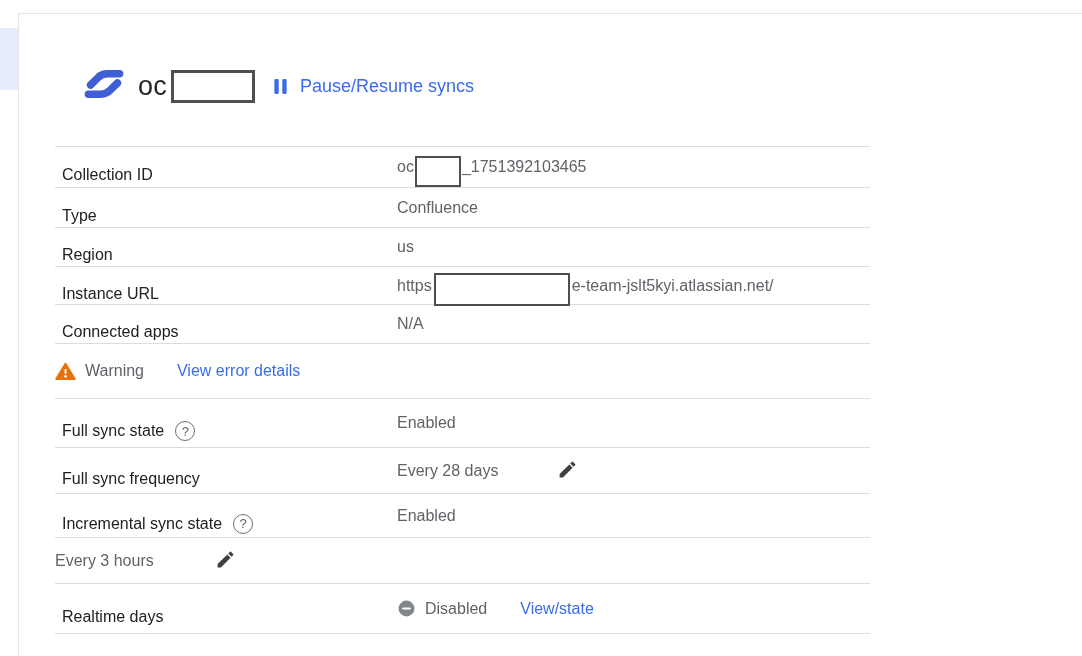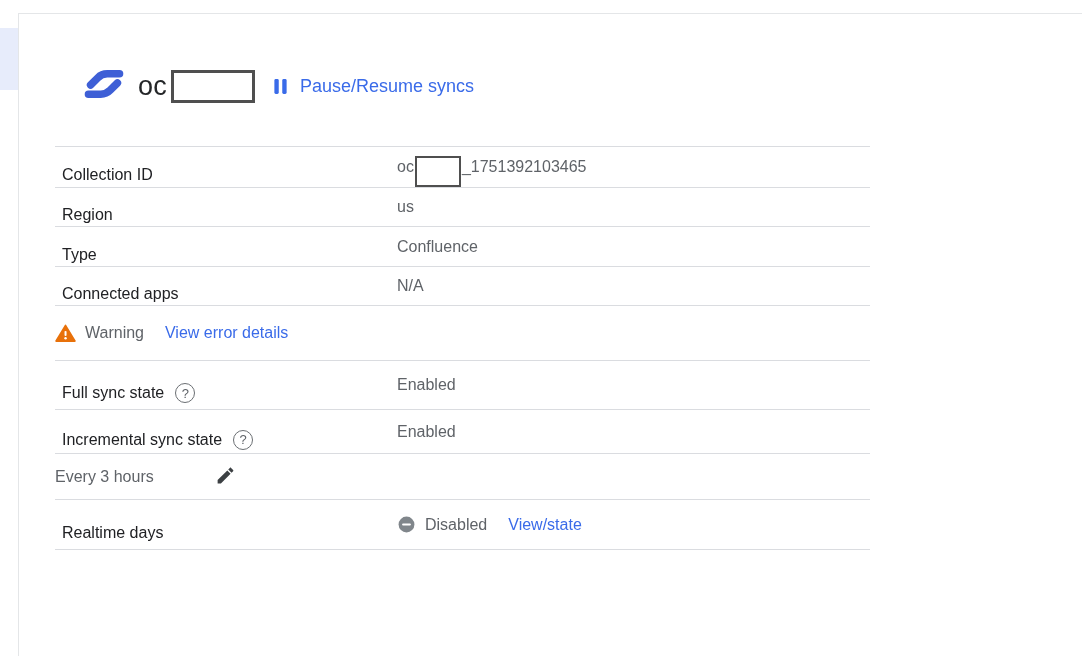--- a/index.html
+++ b/index.html
@@ -36,21 +36,21 @@
   .h41{height:41px}.h40{height:40px}.h39{height:39px}.h38{height:38px}
   .h55{height:55px}.h49{height:49px}.h46{height:46px}.h44{height:44px}.h50{height:50px}
   .label{flex:0 0 342px;font-size:16px;font-weight:500;color:var(--label-text);display:flex;align-items:center;padding-left:7px;margin-top:16px;}
   .value{flex:1;display:flex;align-items:center;font-size:16px;color:var(--value-text);}
   .redact-id{width:46px;height:31px;margin:0 1px;position:relative;top:4px;}
   .redact-url{width:136px;height:33px;margin:0 2px;position:relative;top:4px;}
   .help{width:20px;height:20px;margin-left:11px;border:1.5px solid #6b6f73;border-radius:50%;
         display:inline-flex;align-items:center;justify-content:center;
         font-size:13px;font-weight:500;color:#5f6368;cursor:pointer;background:#fff;}
   .status-icon{margin-right:9px;display:flex;}
-  .inline-link{margin-left:21px;font-size:16px;font-weight:500;color:var(--link-blue);text-decoration:none;cursor:pointer;}
+  .inline-link{margin-left:33px;font-size:16px;font-weight:500;color:var(--link-blue);text-decoration:none;cursor:pointer;}
   .freq-val{display:inline-block;width:160px;}
   .icon-btn{background:none;border:none;cursor:pointer;padding:0;display:flex;align-items:center;}
 </style>
 </head>
 <body>
 
 <div class="edge-hline"></div>
 <div class="edge-vline"></div>
 <div class="side-sliver"></div>
 
@@ -78,30 +78,38 @@
 
   <div class="row h41">
     <div class="label">Collection ID</div>
     <div class="value">
       <span>oc</span>
       <span class="redact redact-id"></span>
       <span>_1751392103465</span>
     </div>
   </div>
 
+  <div class="row h40">
+    <div class="label">Type</div>
+    <div class="value">Confluence</div>
+  </div>
+
   <div class="row h39">
     <div class="label">Region</div>
     <div class="value">us</div>
   </div>
 
-  <div class="row h40">
-    <div class="label">Type</div>
-    <div class="value">Confluence</div>
+  <div class="row h38">
+    <div class="label">Instance URL</div>
+    <div class="value">
+      <span>https</span>
+      <span class="redact redact-url"></span>
+      <span>e-team-jslt5kyi.atlassian.net/</span>
+    </div>
   </div>
-
 
   <div class="row h39">
     <div class="label">Connected apps</div>
     <div class="value">N/A</div>
   </div>
 
   <div class="row h55">
     <div class="value">
       <span class="status-icon">
         <svg width="21" height="21" viewBox="0 0 24 24">
@@ -116,20 +124,33 @@
   </div>
 
   <div class="row h49">
     <div class="label">
       <span>Full sync state</span>
       <span class="help">?</span>
     </div>
     <div class="value">Enabled</div>
   </div>
 
+  <div class="row h46">
+    <div class="label">Full sync frequency</div>
+    <div class="value">
+      <span class="freq-val">Every 28 days</span>
+      <button class="icon-btn">
+        <span>
+          <svg width="21" height="21" viewBox="0 0 24 24" fill="#3c4043">
+            <path d="M3 17.25V21h3.75L17.81 9.94l-3.75-3.75L3 17.25zM20.71 7.04c.39-.39.39-1.02 0-1.41l-2.34-2.34c-.39-.39-1.02-.39-1.41 0l-1.83 1.83 3.75 3.75 1.83-1.83z"></path>
+          </svg>
+        </span>
+      </button>
+    </div>
+  </div>
 
   <div class="row h44">
     <div class="label">
       <span>Incremental sync state</span>
       <span class="help">?</span>
     </div>
     <div class="value">Enabled</div>
   </div>
 
   <div class="row h46">

